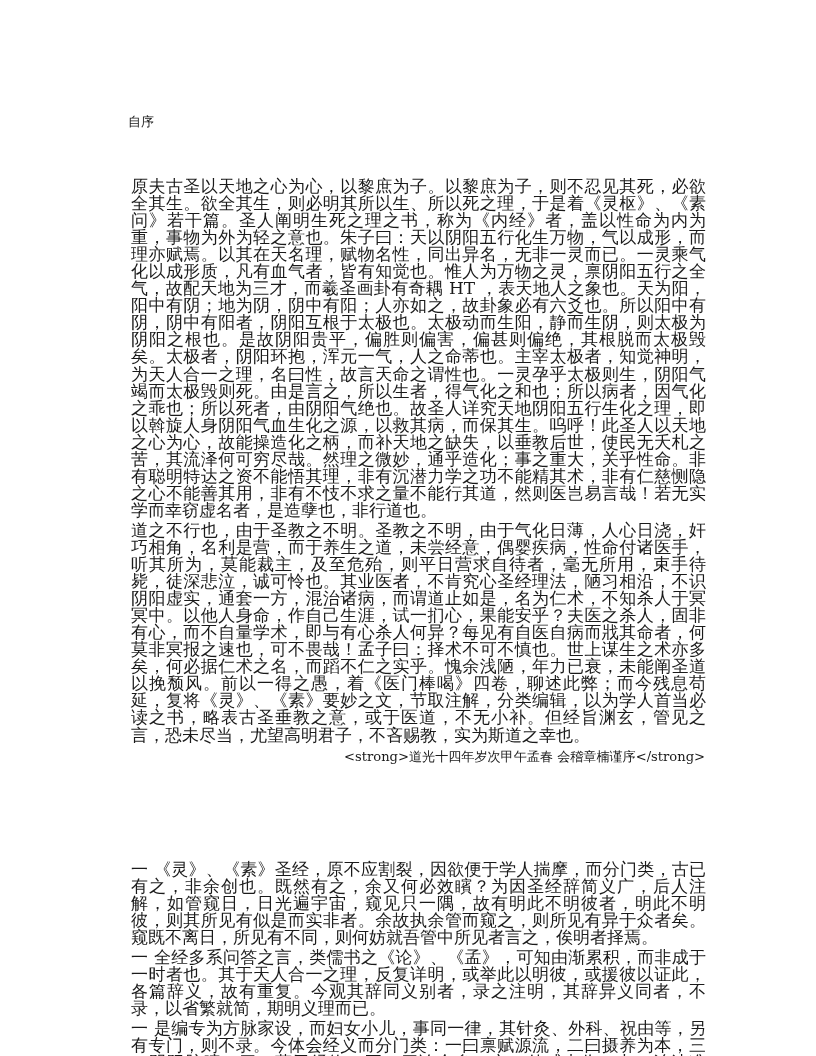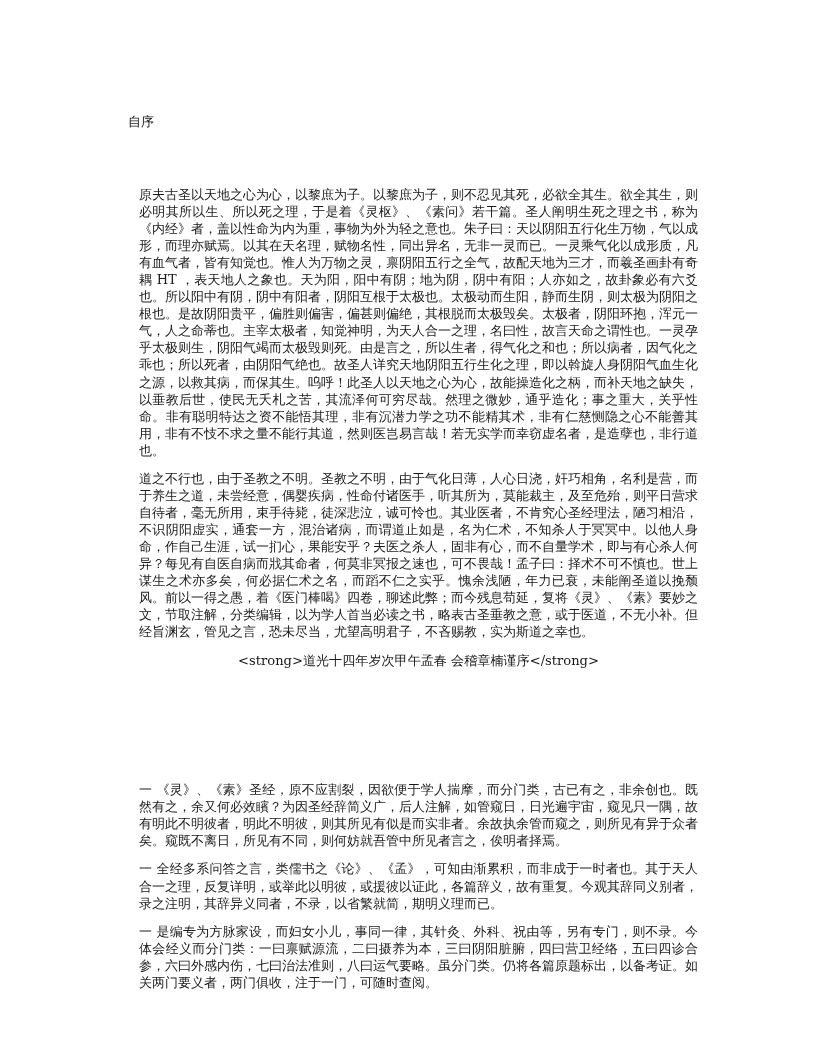--- a/index.html
+++ b/index.html
@@ -34,35 +34,35 @@
     margin: 0;
     letter-spacing: 0.1px;
   }
   .gap-after-heading {
     height: 45px;
   }
   .gap-between-sections {
     height: 44px;
   }
   .body-block {
-    font-size: 13px;
+    font-size: 17px;
     line-height: 17.05px;
     text-align: justify;
     text-justify: inter-character;
     text-align-last: left;
-    margin: 11px;
+    margin: 3px;
     white-space: pre-wrap;
     word-break: break-all;
     letter-spacing: 0px;
   }
   .raw-tag {
     font-size: 13.1px;
     line-height: 17.05px;
-    margin: 12px;
-    text-align: center;
+    margin: 4px;
+    text-align: right;
   }
 </style>
 </head>
 <body>
 
 <div class="page">
   <div class="content">
 
     <h1 class="heading">自序</h1>
 

